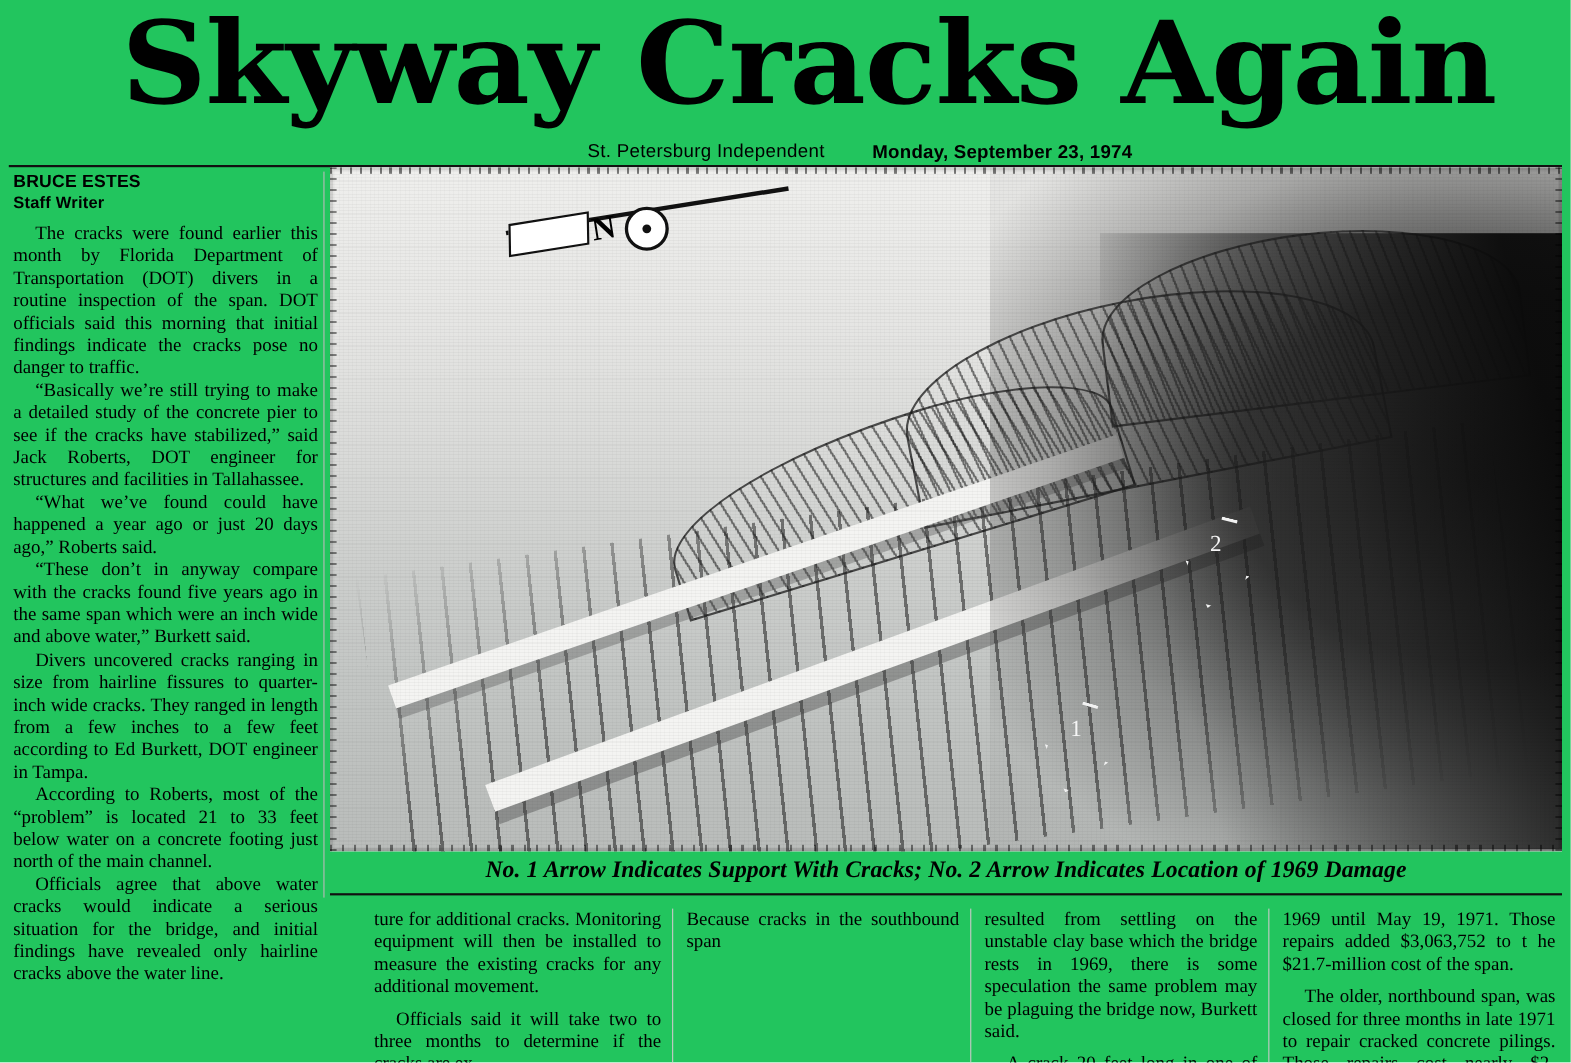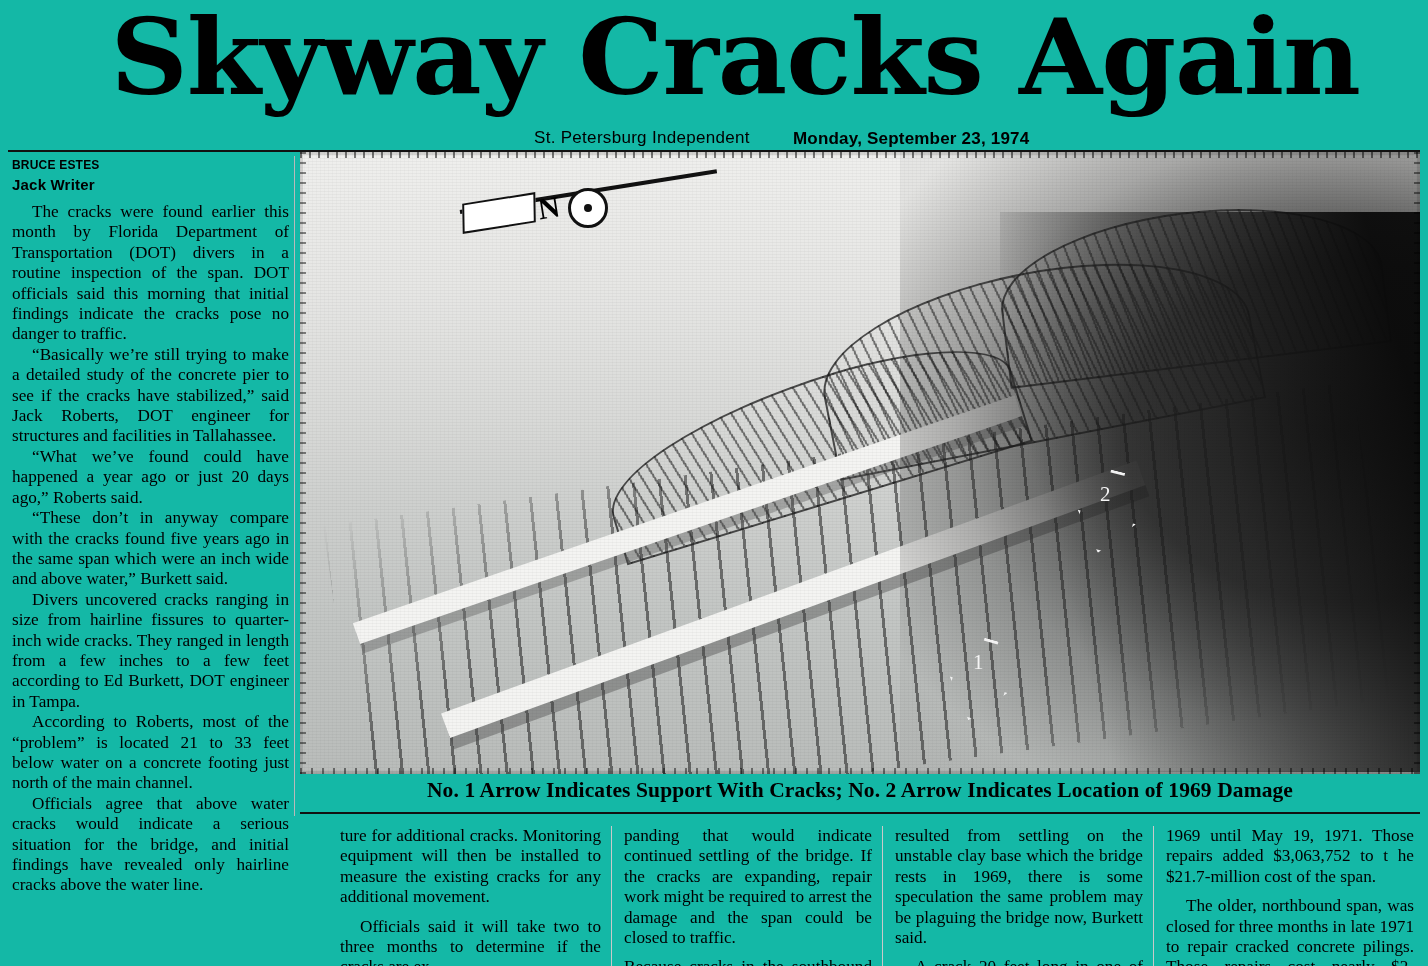--- a/index.html
+++ b/index.html
@@ -12,21 +12,21 @@
     height: 966px;
     overflow: hidden;
     font-family: "Liberation Serif", serif;
     color: #000;
     position: relative;
   }
   .page {
     position: relative;
     width: 1428px;
     height: 966px;
-    background: #14b8a6;
+    background: #22c55e;
   }
 
   
   .masthead {
     position: absolute;
     top: 2px;
     left: 8px;
     width: 1412px;
     height: 126px;
   }
@@ -78,21 +78,21 @@
   
   .left-col {
     position: absolute;
     left: 12px;
     top: 156px;
     width: 277px;
   }
   .byline-name {
     font-family: "Liberation Sans", sans-serif;
     font-weight: 700;
-    font-size: 12px;
+    font-size: 16px;
     letter-spacing: 0.2px;
     line-height: 19px;
   }
   .byline-role {
     font-family: "Liberation Sans", sans-serif;
     font-weight: 700;
     font-size: 15px;
     letter-spacing: 0.2px;
     line-height: 19px;
     margin-bottom: 8px;
@@ -260,20 +260,21 @@
   .arrow-num-2 { left: 800px; top: 330px; }
 
   
   .caption {
     position: absolute;
     left: 300px;
     top: 778px;
     width: 1120px;
     text-align: center;
     font-family: "Liberation Serif", serif;
+    font-style: italic;
     font-weight: 700;
     font-size: 21.5px;
     letter-spacing: 0.1px;
   }
   .rule-caption {
     position: absolute;
     left: 300px; top: 812px;
     width: 1120px; height: 2px; background: #111;
   }
 
@@ -313,21 +314,21 @@
   </div>
 
   <div class="creditline">
     <div class="paper-name">St. Petersburg Independent</div>
     <div class="pub-date">Monday, September 23, 1974</div>
   </div>
   <div class="rule-top"></div>
 
   <div class="left-col">
     <div class="byline-name">BRUCE ESTES</div>
-    <div class="byline-role">Jack Writer</div>
+    <div class="byline-role">Staff Writer</div>
     <div class="body-text">
       <p>The cracks were found earlier this month by Florida Department of Transportation (DOT) divers in a routine inspection of the span. DOT officials said this morning that initial findings indicate the cracks pose no danger to traffic.</p>
       <p>“Basically we’re still trying to make a detailed study of the concrete pier to see if the cracks have stabilized,” said Jack Roberts, DOT engineer for structures and facilities in Tallahassee.</p>
       <p>“What we’ve found could have happened a year ago or just 20 days ago,” Roberts said.</p>
       <p>“These don’t in anyway compare with the cracks found five years ago in the same span which were an inch wide and above water,” Burkett said.</p>
       <p>Divers uncovered cracks ranging in size from hairline fissures to quarter-inch wide cracks. They ranged in length from a few inches to a few feet according to Ed Burkett, DOT engineer in Tampa.</p>
       <p>According to Roberts, most of the “problem” is located 21 to 33 feet below water on a concrete footing just north of the main channel.</p>
       <p>Officials agree that above water cracks would indicate a serious situation for the bridge, and initial findings have revealed only hairline cracks above the water line.</p>
 
     </div>
@@ -366,21 +367,20 @@
 
   <div class="caption">No. 1 Arrow Indicates Support With Cracks; No. 2 Arrow Indicates Location of 1969 Damage</div>
   <div class="rule-caption"></div>
 
   <div class="bottom">
     <div class="bcol">
       <p class="noindent">ture for additional cracks. Monitoring equipment will then be installed to measure the existing cracks for any additional movement.</p>
       <p>Officials said it will take two to three months to determine if the cracks are ex-</p>
     </div>
     <div class="bcol">
-      <p class="noindent">panding that would indicate continued settling of the bridge. If the cracks are expanding, repair work might be required to arrest the damage and the span could be closed to traffic.</p>
       <p class="noindent">Because cracks in the southbound span</p>
     </div>
     <div class="bcol">
       <p class="noindent">resulted from settling on the unstable clay base which the bridge rests in 1969, there is some speculation the same problem may be plaguing the bridge now, Burkett said.</p>
       <p>A crack 20 feet long in one of the main concrete piers delayed opening of the southbound span of the bridge from June</p>
     </div>
     <div class="bcol">
       <p class="noindent">1969 until May 19, 1971. Those repairs added $3,063,752 to t he $21.7-million cost of the span.</p>
       <p>The older, northbound span, was closed for three months in late 1971 to repair cracked concrete pilings. Those repairs cost nearly $2-million.</p>
     </div>

